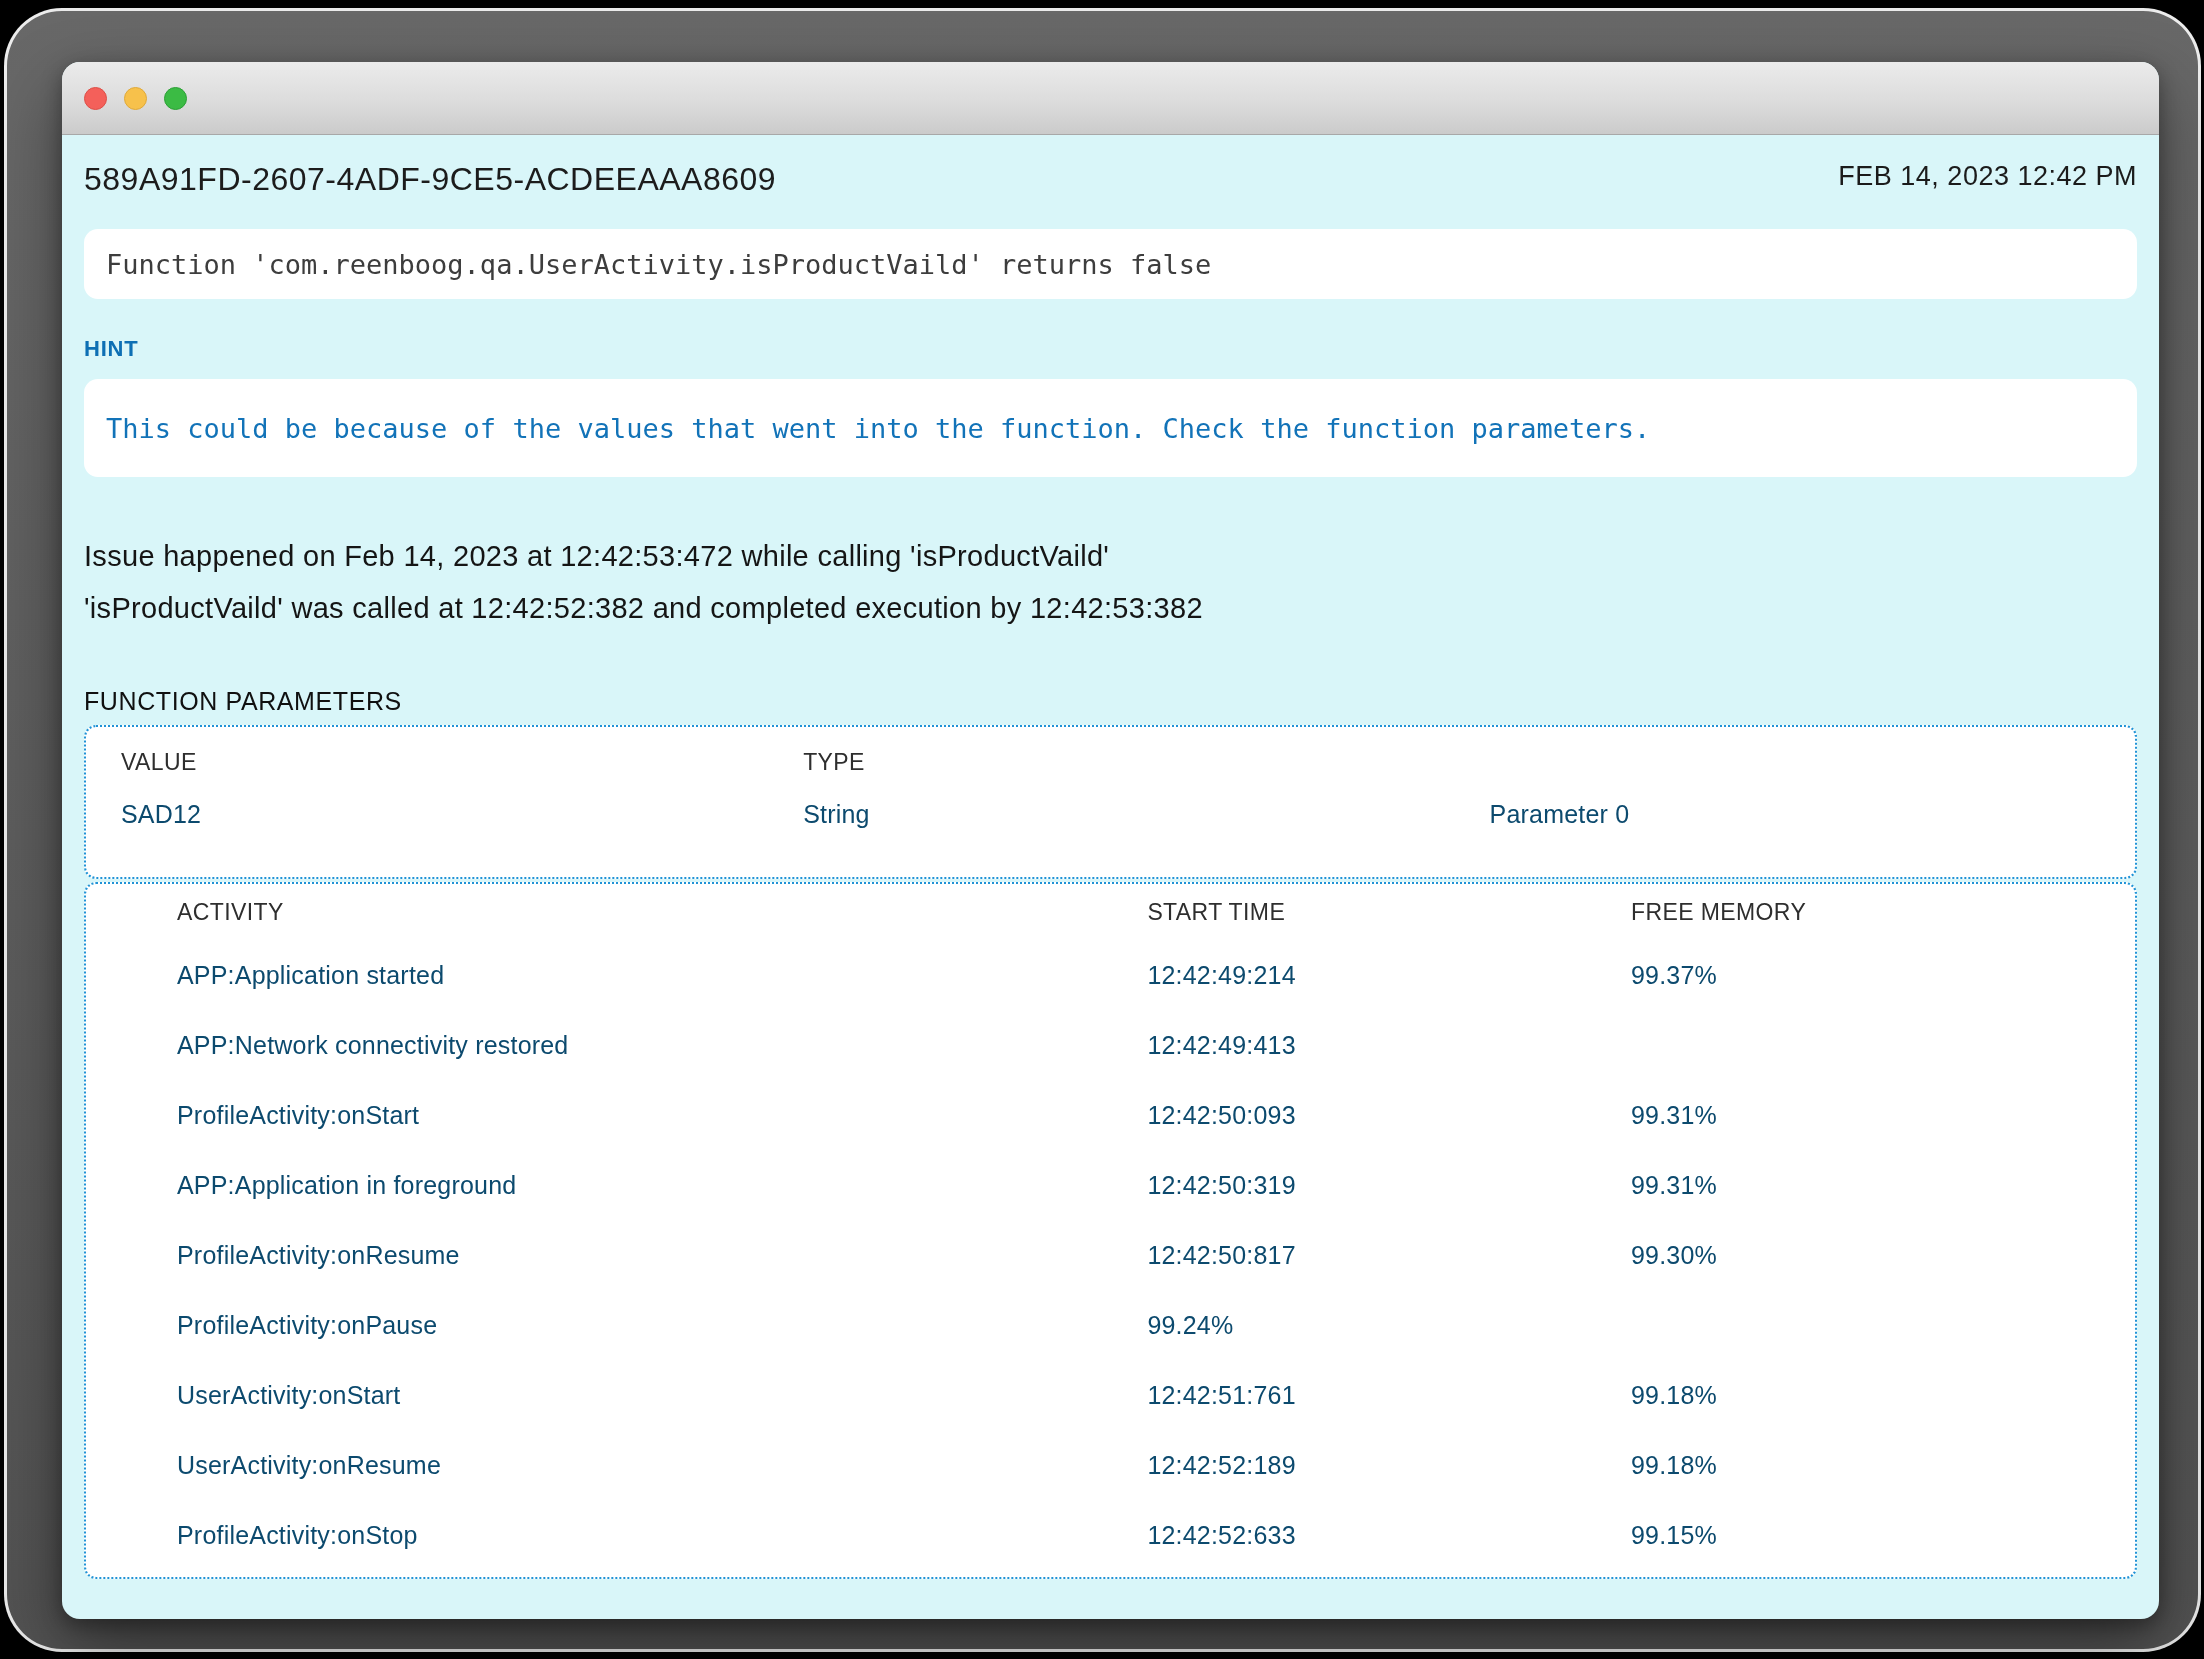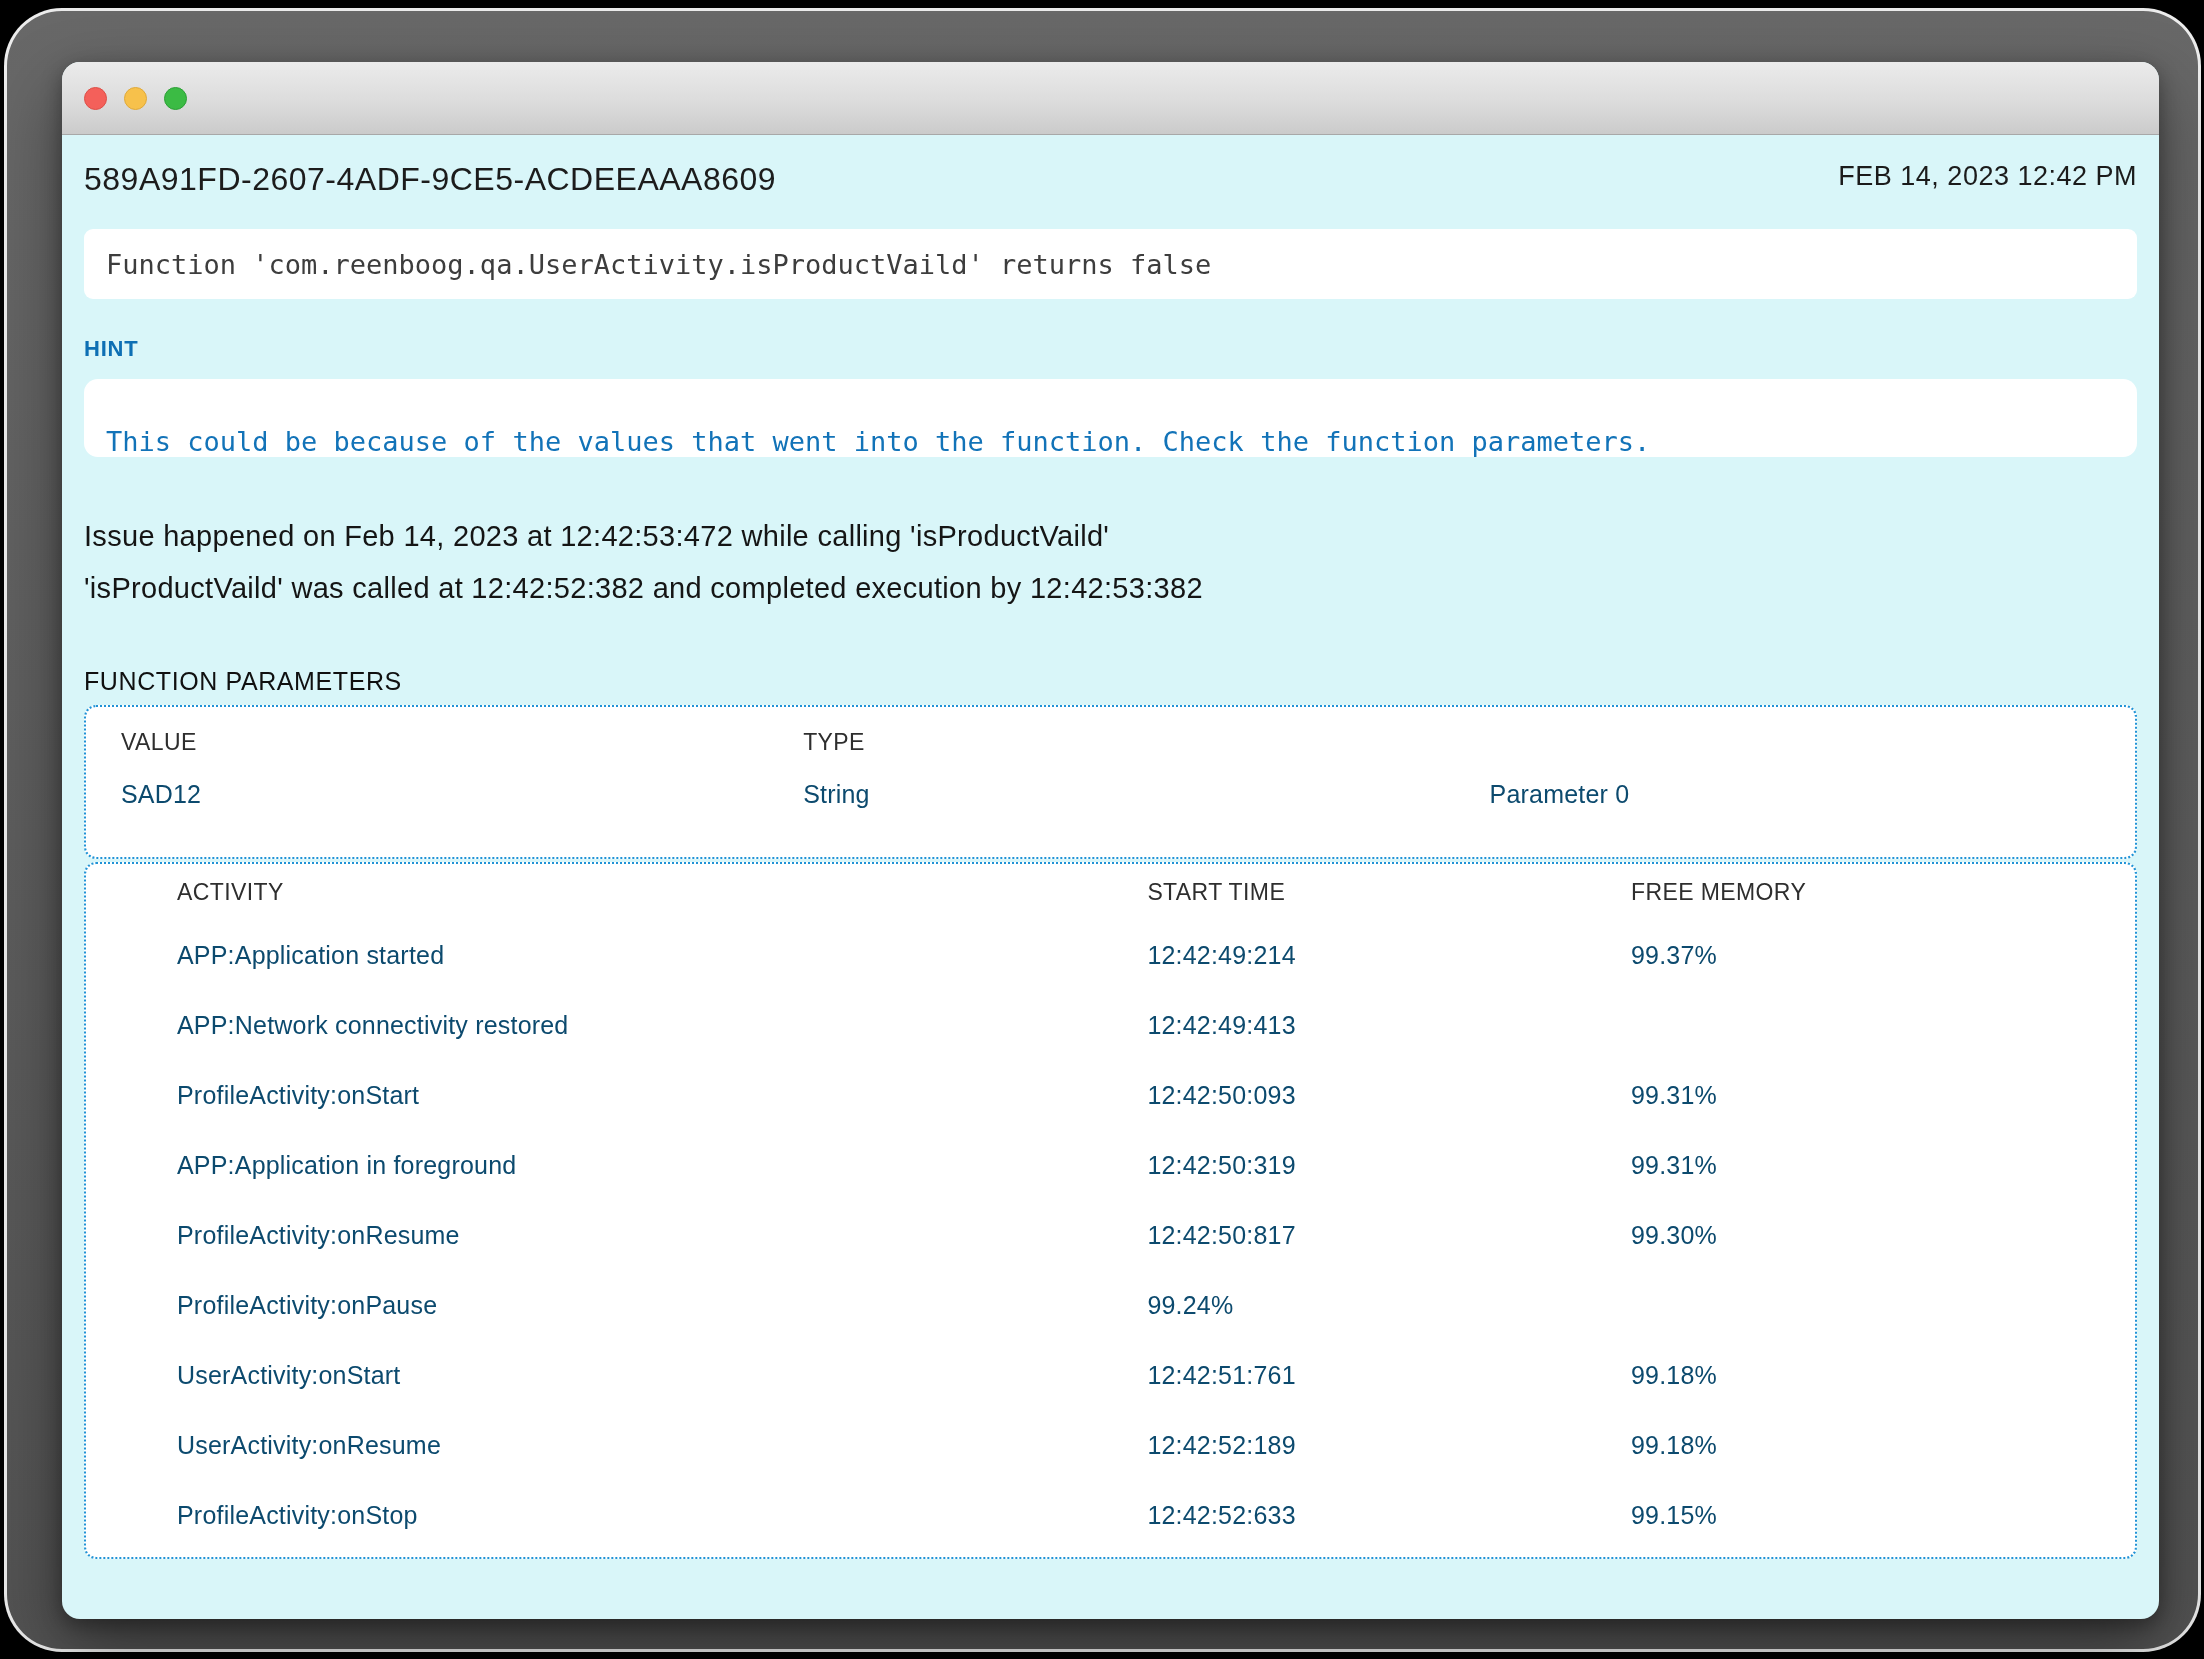--- a/index.html
+++ b/index.html
@@ -54,27 +54,27 @@
 
   .card{
     background:#fff;border-radius:14px;
     display:flex;align-items:center;
     padding:0 22px;box-sizing:border-box;
   }
   .card code{
     font-family:"DejaVu Sans Mono","Liberation Mono",monospace;
     font-size:27px;white-space:pre;
   }
-  .error-card{margin-top:38px;height:70px;border-radius:9px;}
+  .error-card{margin-top:38px;height:70px;}
   .error-card code{color:#3d3d3d;}
   .hint-label{
     margin-top:37px;height:26px;
     font-size:22px;font-weight:bold;color:#0d6fb4;letter-spacing:0.8px;
   }
-  .hint-card{margin-top:17px;height:78px;align-items:flex-end;}
+  .hint-card{margin-top:17px;height:98px;}
   .hint-card code{color:#1273b8;}
 
   .body-line{margin:0;font-size:29px;line-height:44px;color:#151515;letter-spacing:0.3px;}
   .body-line.first{margin-top:57px;}
   .body-line.second{margin-top:8px;}
 
   .section-label{font-size:25px;height:30px;color:#101010;letter-spacing:0.6px;}
   .section-label.params{margin-top:57px;}
   .section-label.trail{margin-top:72px;}
 

